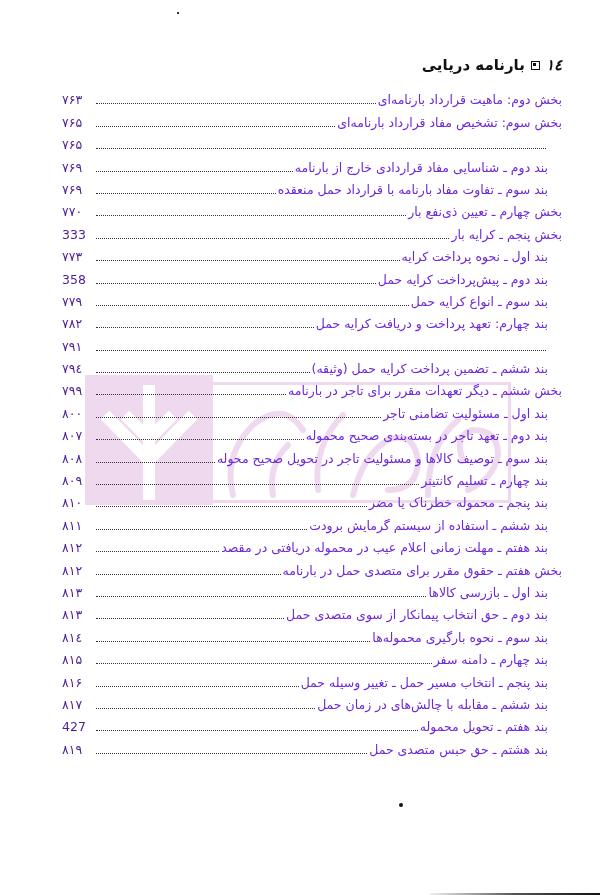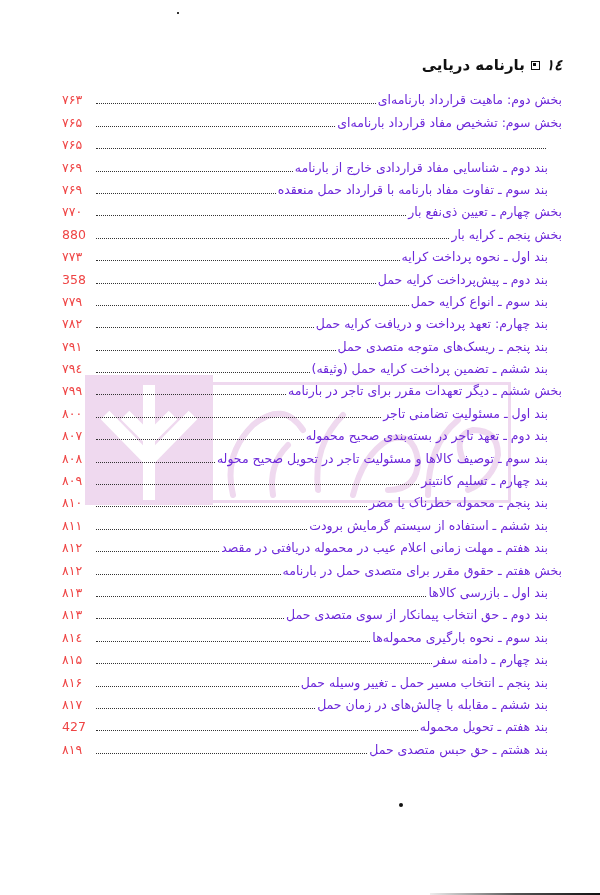--- a/index.html
+++ b/index.html
@@ -100,21 +100,21 @@
     flex: 1 1 auto;
     border-bottom: 1.5px dotted #333;
     margin: 0 2px 4px 2px;
     height: 1px;
   }
   .toc-page {
     flex: 0 0 auto;
     width: 32px;
     text-align: left;
     font-size: 12.5px;
-    color: #ef4444;
+    color: #4c1d95;
   }
   .bottom-dot {
     position: absolute;
     left: 399px; top: 803px;
     width: 4px; height: 4px;
     border-radius: 50%;
     background: #111;
   }
   .bottom-edge {
     position: absolute;
@@ -185,21 +185,21 @@
         <span class="toc-page">۷۶۹</span>
       </div>
       <div class="toc-row level-1">
         <span class="toc-title">بخش چهارم ـ تعیین ذی‌نفع بار</span>
         <span class="toc-leader"></span>
         <span class="toc-page">۷۷۰</span>
       </div>
       <div class="toc-row level-1">
         <span class="toc-title">بخش پنجم ـ کرایه بار</span>
         <span class="toc-leader"></span>
-        <span class="toc-page">880</span>
+        <span class="toc-page">333</span>
       </div>
       <div class="toc-row level-2">
         <span class="toc-title">بند اول ـ نحوه پرداخت کرایه</span>
         <span class="toc-leader"></span>
         <span class="toc-page">۷۷۳</span>
       </div>
       <div class="toc-row level-2">
         <span class="toc-title">بند دوم ـ پیش‌پرداخت کرایه حمل</span>
         <span class="toc-leader"></span>
         <span class="toc-page">358</span>
@@ -208,21 +208,20 @@
         <span class="toc-title">بند سوم ـ انواع کرایه حمل</span>
         <span class="toc-leader"></span>
         <span class="toc-page">۷۷۹</span>
       </div>
       <div class="toc-row level-2">
         <span class="toc-title">بند چهارم: تعهد پرداخت و دریافت کرایه حمل</span>
         <span class="toc-leader"></span>
         <span class="toc-page">۷۸۲</span>
       </div>
       <div class="toc-row level-2">
-        <span class="toc-title">بند پنجم ـ ریسک‌های متوجه متصدی حمل</span>
         <span class="toc-leader"></span>
         <span class="toc-page">۷۹۱</span>
       </div>
       <div class="toc-row level-2">
         <span class="toc-title">بند ششم ـ تضمین پرداخت کرایه حمل (وثیقه)</span>
         <span class="toc-leader"></span>
         <span class="toc-page">۷۹٤</span>
       </div>
       <div class="toc-row level-1">
         <span class="toc-title">بخش ششم ـ دیگر تعهدات مقرر برای تاجر در بارنامه</span>

